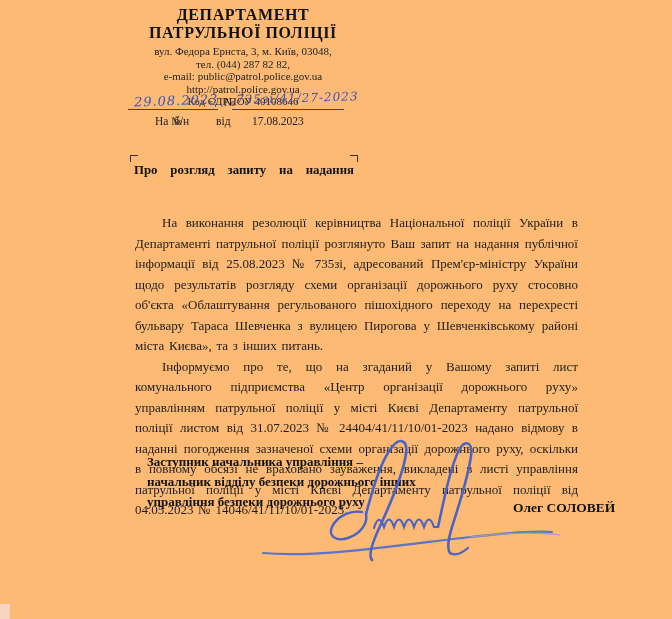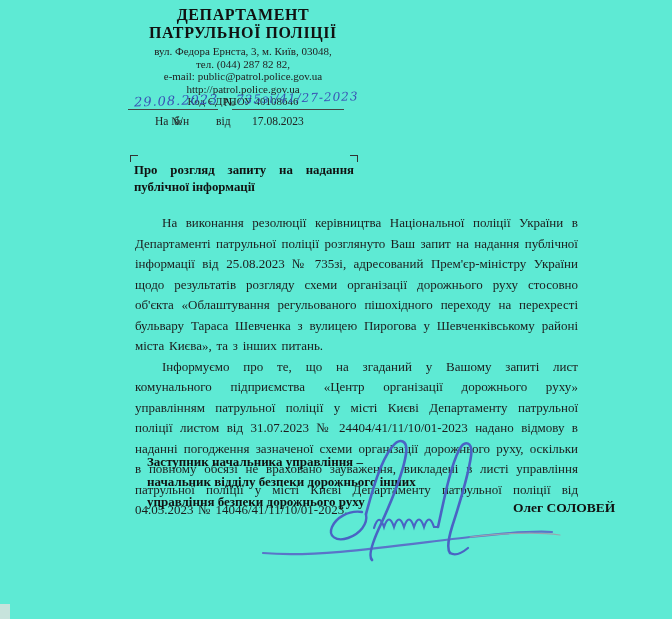--- a/index.html
+++ b/index.html
@@ -1,19 +1,19 @@
 <!DOCTYPE html>
 <html><head>
 <meta charset="utf-8">
 <style>
   html,body{margin:0;padding:0;background:#e9e9e9;}
   .page{
     position:relative;
     width:672px;height:619px;
-    background:#5eead4;
+    background:#fdba74;
     font-family:"Liberation Serif","DejaVu Serif",serif;
     color:#1f1f1f;
     overflow:hidden;
   }
   
   .letterhead{
     position:absolute;left:128px;top:6px;width:230px;
     text-align:center;
   }
   .lh-title{
@@ -124,21 +124,20 @@
       <span class="r2-vid">від</span>
       <span class="r2-date">17.08.2023</span>
     </div>
   </div>
 
   <div class="subject">
     <span class="corner-left"></span>
     <span class="corner-right"></span>
     <div class="subject-text">
       <div class="l1">Про розгляд запиту на надання</div>
-      <div>публічної інформації</div>
     </div>
   </div>
 
   <div class="body-text">
     <p>На виконання резолюції керівництва Національної поліції України в Департаменті патрульної поліції розглянуто Ваш запит на надання публічної інформації від 25.08.2023 № 735зі, адресований Прем'єр-міністру України щодо результатів розгляду схеми організації дорожнього руху стосовно об'єкта «Облаштування регульованого пішохідного переходу на перехресті бульвару Тараса Шевченка з вулицею Пирогова у Шевченківському районі міста Києва», та з інших питань.</p>
     <p>Інформуємо про те, що на згаданий у Вашому запиті лист комунального підприємства «Центр організації дорожнього руху» управлінням патрульної поліції у місті Києві Департаменту патрульної поліції листом від 31.07.2023 № 24404/41/11/10/01-2023 надано відмову в наданні погодження зазначеної схеми організації дорожнього руху, оскільки в повному обсязі не враховано зауваження, викладені в листі управління патрульної поліції у місті Києві Департаменту патрульної поліції від 04.05.2023 № 14046/41/11/10/01-2023.</p>
   </div>
 
   <div class="sig-titles">
     <div>Заступник начальника управління –</div>

